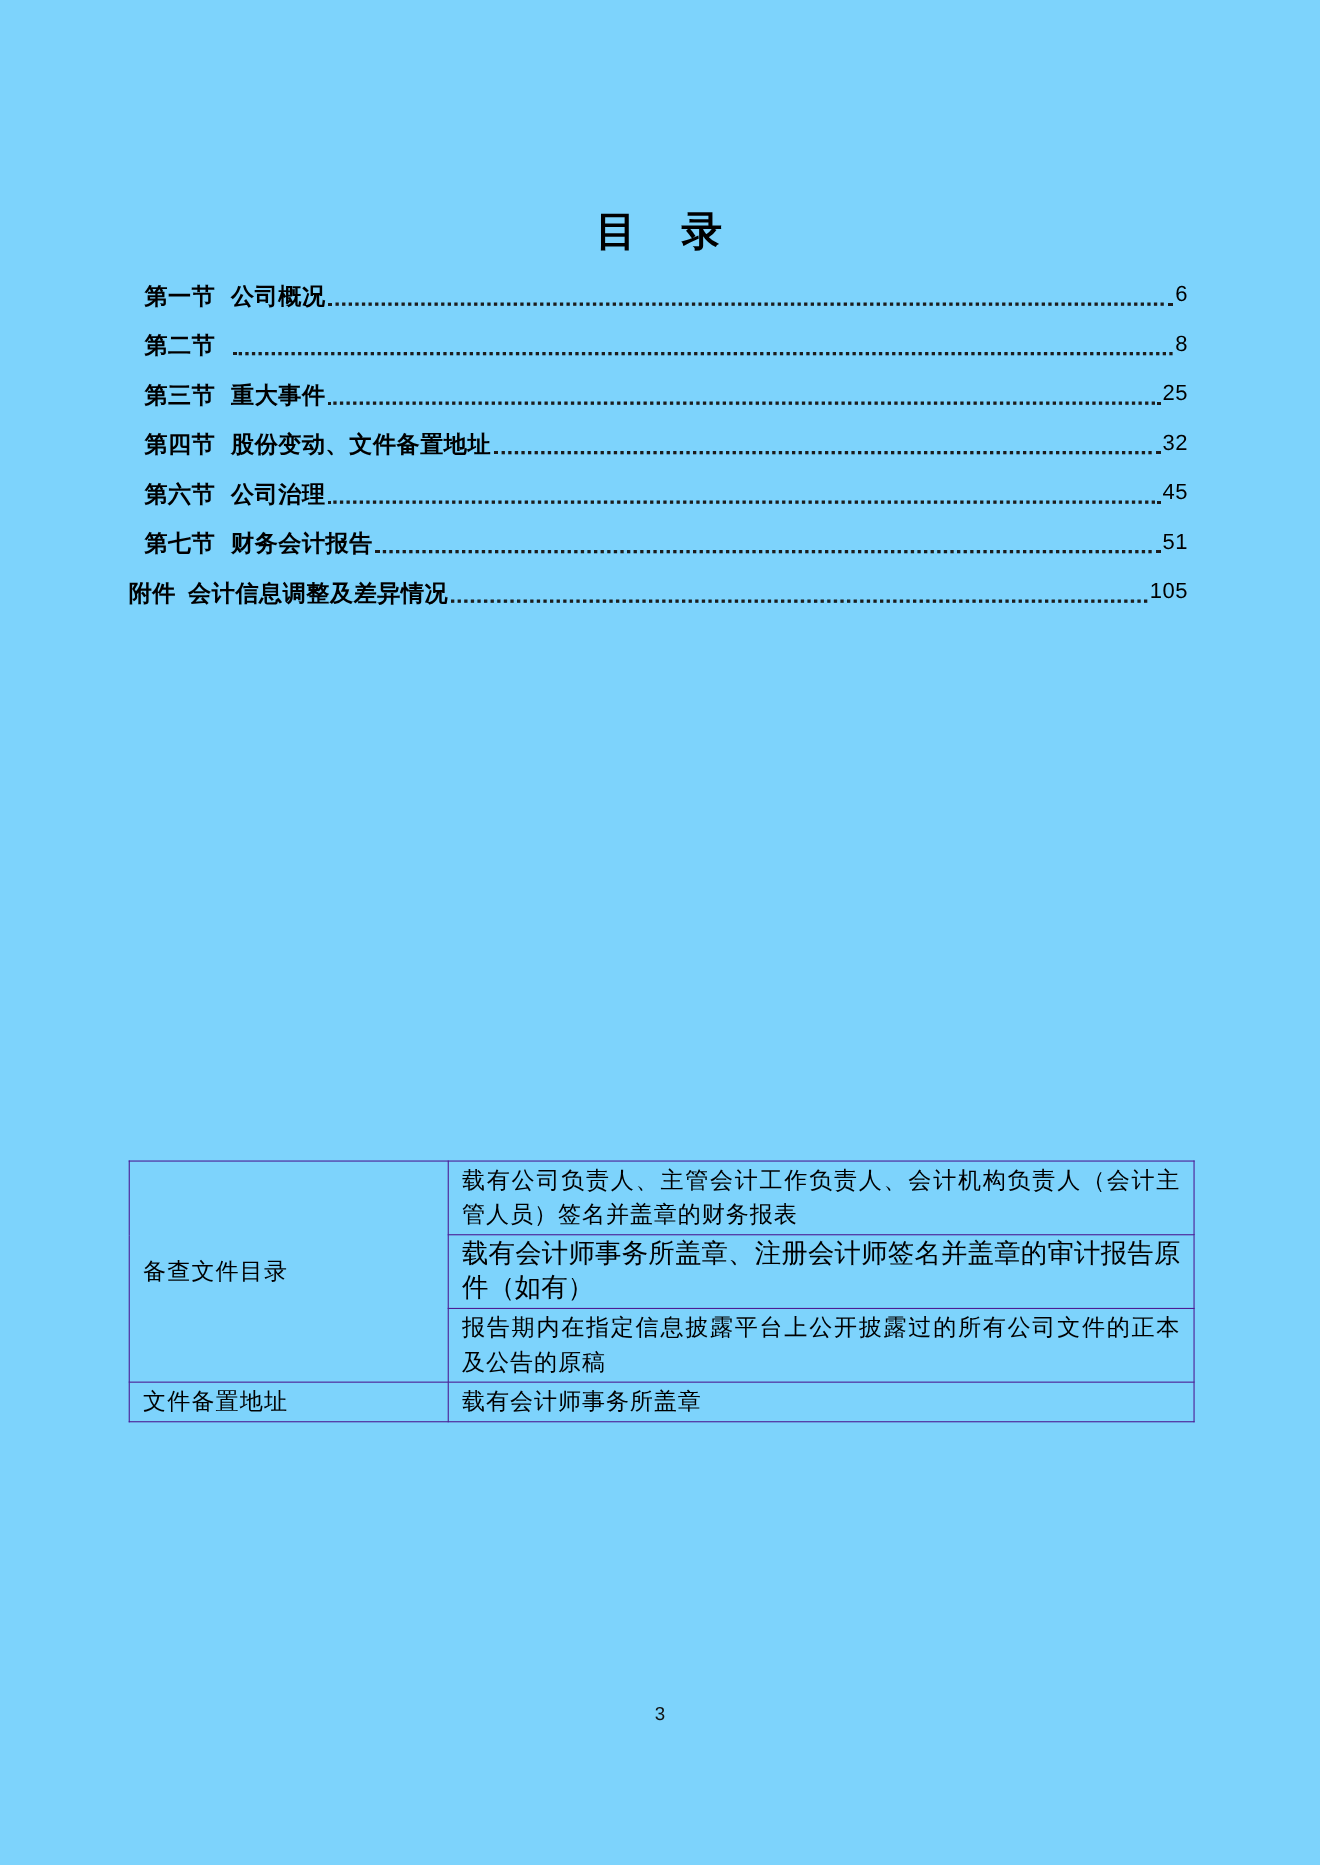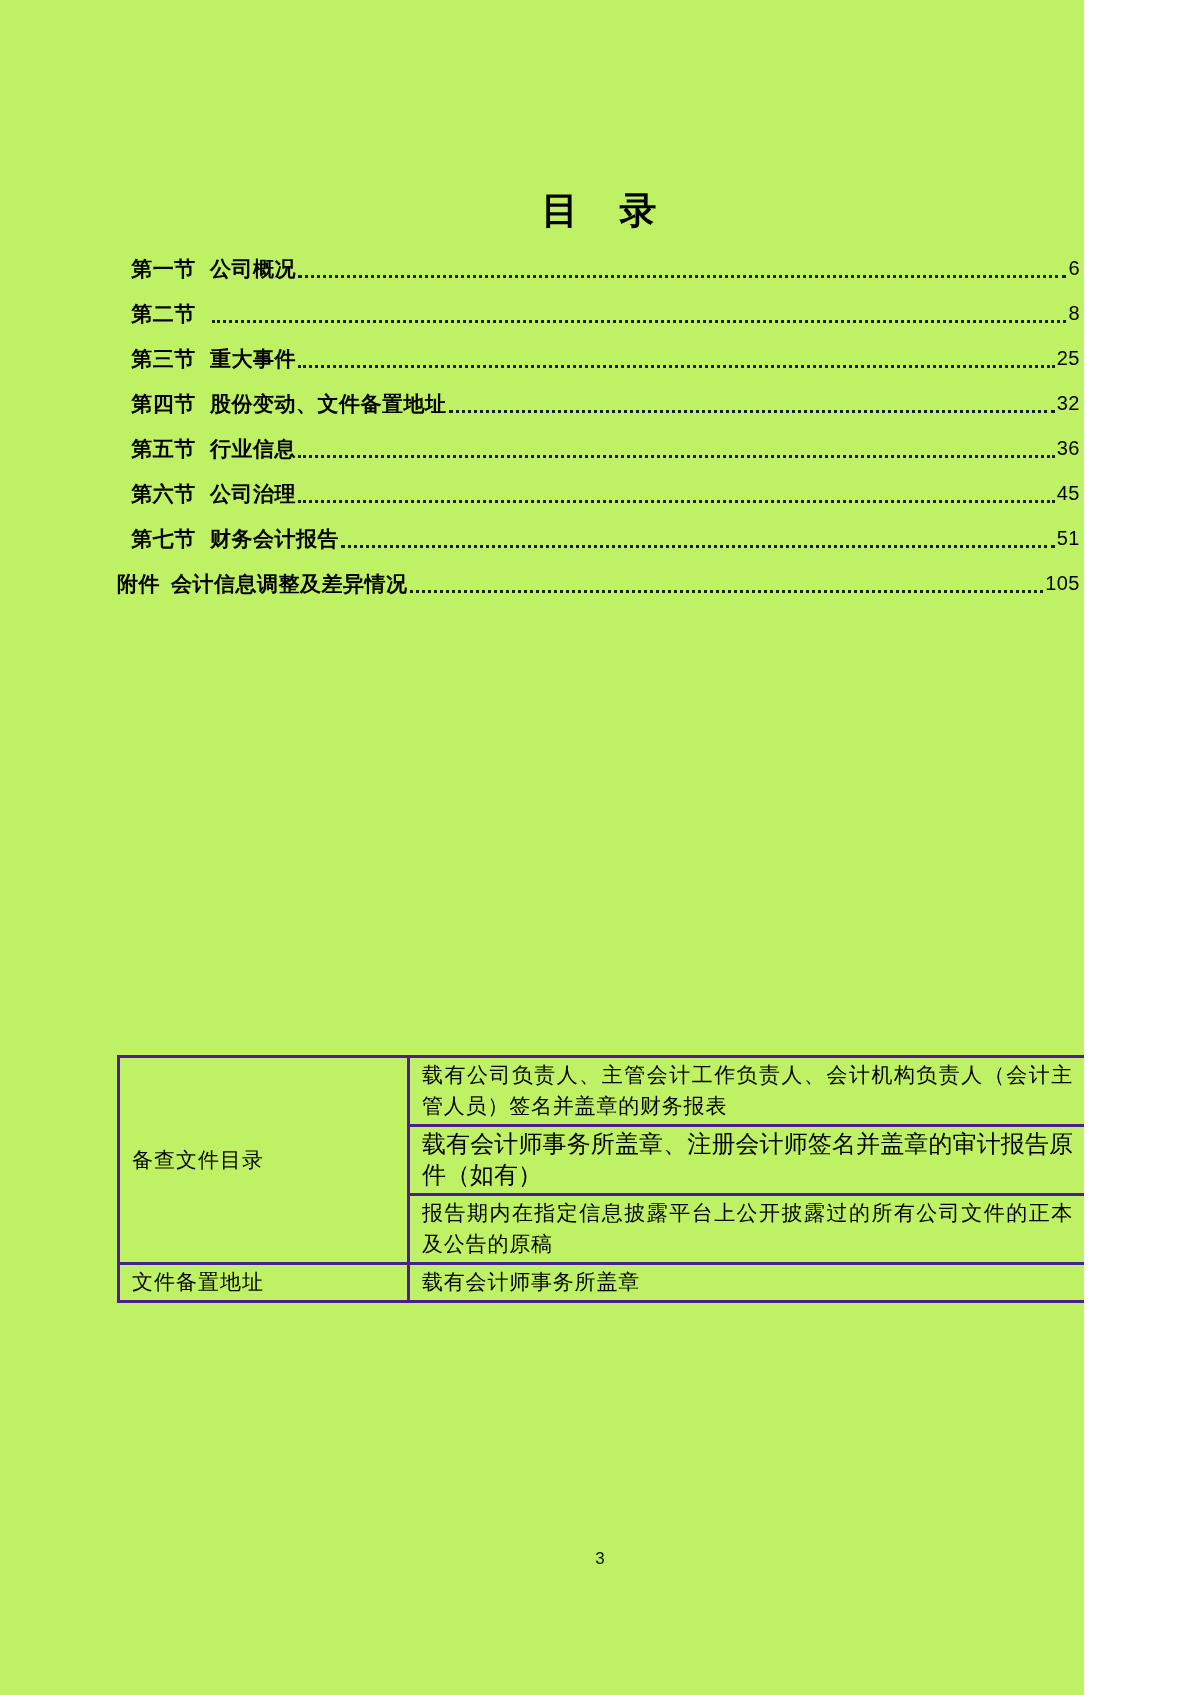--- a/index.html
+++ b/index.html
@@ -1,20 +1,20 @@
 <!DOCTYPE html>
 <html><head>
 <meta charset="utf-8">
 <style>
   html, body { margin: 0; padding: 0; background: #ffffff; }
   .page {
     position: relative;
-    width: 1084px;
+    width: 1200px;
     height: 1695px;
-    background: #bef264;
+    background: #7dd3fc;
     overflow: hidden;
     font-family: "Liberation Serif", serif;
     color: #000000;
   }
 
   
   .doc-title {
     position: absolute;
     top: 186px;
     left: 0;
@@ -75,21 +75,21 @@
     width: 968px;
     border-collapse: collapse;
     table-layout: fixed;
     font-size: 21px;
     line-height: 31px;
     letter-spacing: 0.8px;
   }
   .doc-table col.c1 { width: 290px; }
   .doc-table col.c2 { width: 678px; }
   .doc-table td {
-    border: 3px solid #4c1d95;
+    border: 1px solid #4c1d95;
     padding: 2px 12px;
     vertical-align: middle;
   }
   .doc-table td.hd {
     text-align: left;
     letter-spacing: 1px;
   }
   .doc-table td.bd { text-align: justify; }
   .doc-table td.tight { font-size: 24px; letter-spacing: 0; }
   .doc-table tr.r1 { height: 62px; }
@@ -134,26 +134,20 @@
       <span class="toc-leader"></span>
       <span class="toc-page">25</span>
     </div>
     <div class="toc-item">
       <span class="toc-label">第四节</span>
       <span class="toc-text">股份变动、文件备置地址</span>
       <span class="toc-leader"></span>
       <span class="toc-page">32</span>
     </div>
     <div class="toc-item">
-      <span class="toc-label">第五节</span>
-      <span class="toc-text">行业信息</span>
-      <span class="toc-leader"></span>
-      <span class="toc-page">36</span>
-    </div>
-    <div class="toc-item">
       <span class="toc-label">第六节</span>
       <span class="toc-text">公司治理</span>
       <span class="toc-leader"></span>
       <span class="toc-page">45</span>
     </div>
     <div class="toc-item">
       <span class="toc-label">第七节</span>
       <span class="toc-text">财务会计报告</span>
       <span class="toc-leader"></span>
       <span class="toc-page">51</span>

